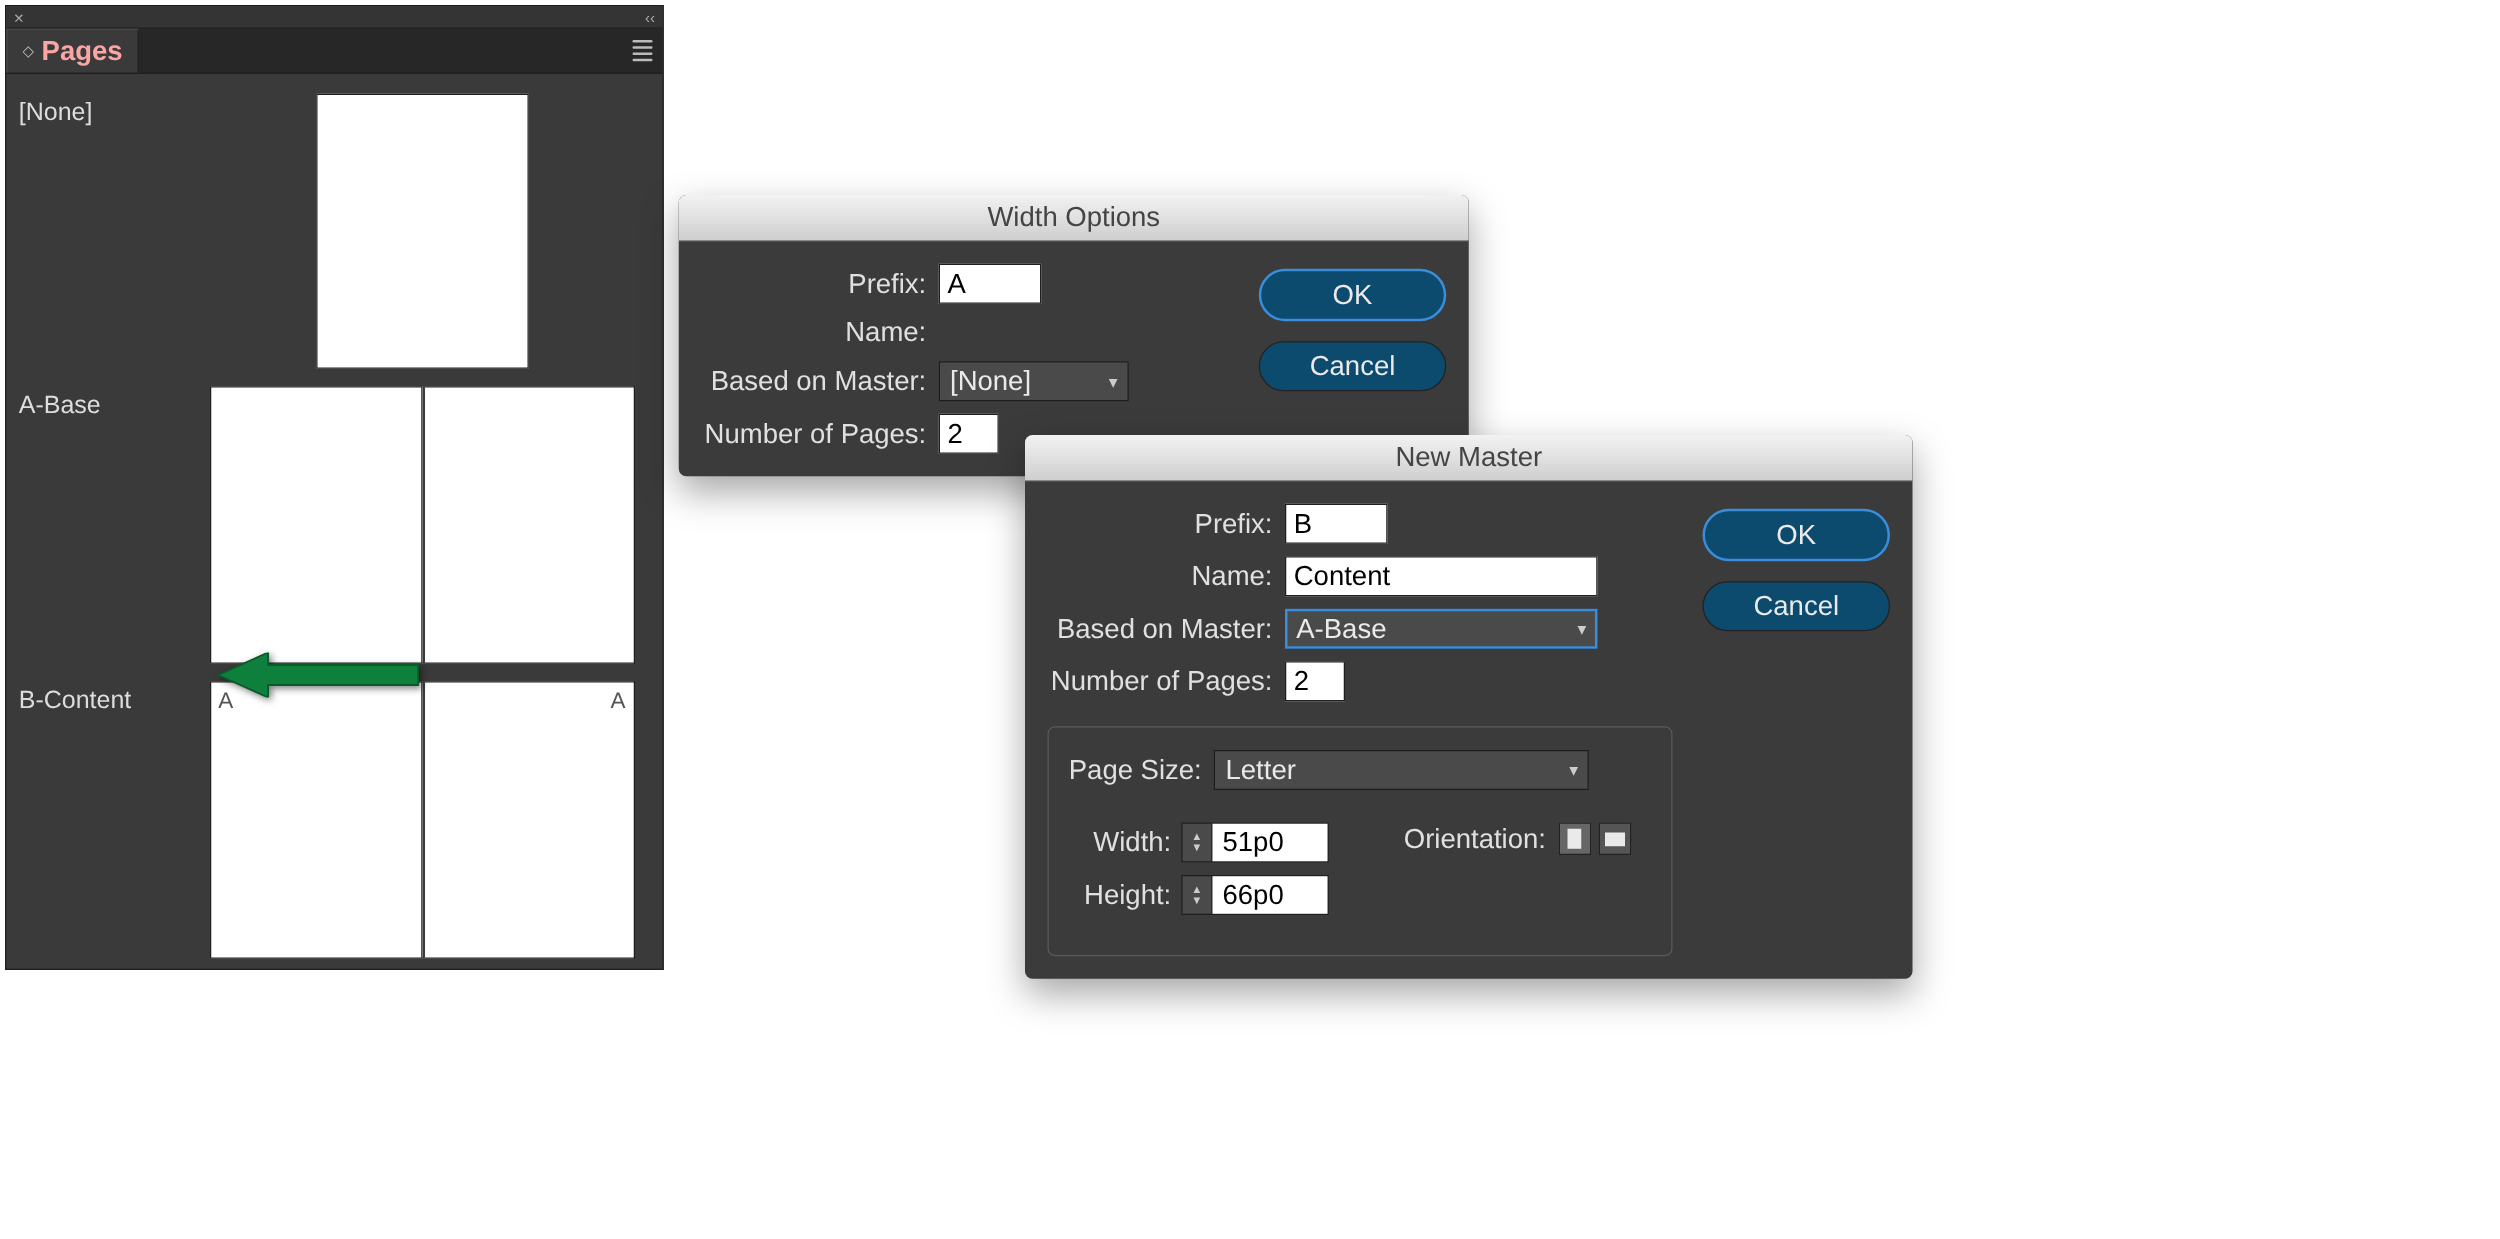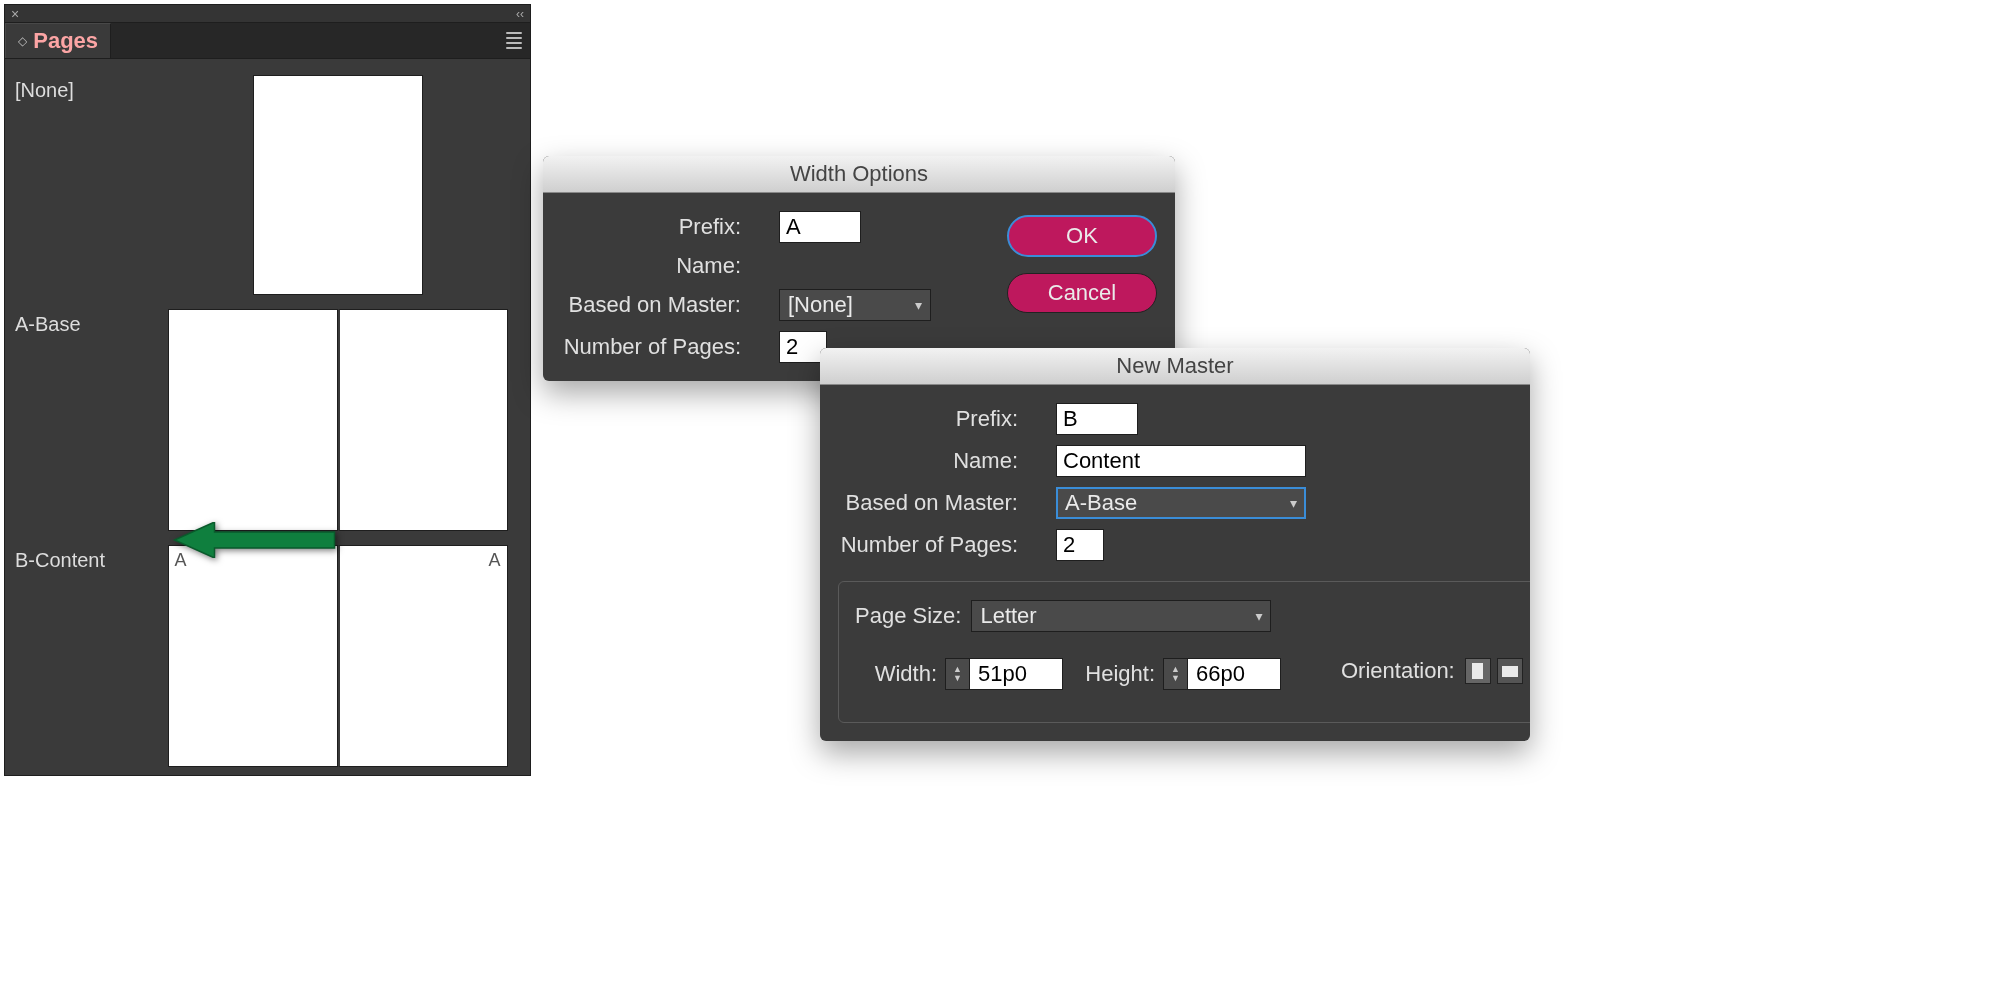--- a/index.html
+++ b/index.html
@@ -59,51 +59,51 @@
   }
   .dialog-titlebar {
     background: linear-gradient(#f2f2f2, #cfcfcf);
     color: #444; text-align: center; font-size: 22px;
     padding: 5px 0; border-bottom: 1px solid #888;
   }
   .dialog-body { display: flex; padding: 18px 18px 18px 18px; gap: 24px; }
   .form-col { display: flex; flex-direction: column; gap: 10px; flex: 1; }
   .btn-col { display: flex; flex-direction: column; gap: 16px; width: 150px; padding-top: 4px; }
 
-  .form-row { display: flex; align-items: center; gap: 28px; }
+  .form-row { display: flex; align-items: center; }
   .form-row label { font-size: 22px; color: #e0e0e0; width: 180px; text-align: right; padding-right: 10px; }
   .text-input {
     background: #fff; color: #000; border: 1px solid #1e1e1e; font-size: 22px;
     padding: 2px 6px; height: 32px;
   }
   .text-input.focused { outline: 2px solid #3a8dd8; outline-offset: -2px; }
   .select {
     display: flex; align-items: center; justify-content: space-between;
     background: #4a4a4a; border: 1px solid #1e1e1e; color: #eaeaea;
     font-size: 22px; padding: 2px 8px; height: 32px; cursor: pointer;
   }
   .select.focused { outline: 2px solid #3a8dd8; outline-offset: -2px; }
   .select .chev { font-size: 14px; color: #ccc; }
 
   .btn {
-    background: #be185d; color: #eaeaea; border: 1px solid #222;
+    background: #0c4a6e; color: #eaeaea; border: 1px solid #222;
     border-radius: 999px; font-size: 22px; padding: 6px 0;
     text-align: center; cursor: pointer;
   }
   .btn.primary { border: 2px solid #3a8dd8; }
 
   .fieldset {
     border: 1px solid #5a5a5a; border-radius: 6px; padding: 18px 16px 32px 16px;
     margin-top: 10px;
   }
   .page-size-row { display: flex; align-items: center; gap: 10px; }
   .page-size-row label { font-size: 22px; color: #e0e0e0; }
 
   .dim-grid { display: flex; gap: 60px; margin-top: 26px; align-items: flex-start; }
-  .dim-col { display: flex; flex-direction: row; gap: 10px; }
+  .dim-col { display: flex; flex-direction: column; gap: 10px; }
   .dim-row { display: flex; align-items: center; }
   .dim-row label { font-size: 22px; color: #e0e0e0; width: 90px; text-align: right; padding-right: 8px; }
 
   .stepper {
     display: flex; border: 1px solid #1e1e1e; background: #4a4a4a; height: 32px;
   }
   .stepper .arrows {
     display: flex; flex-direction: column; justify-content: center; align-items: center;
     width: 24px; border-right: 1px solid #1e1e1e; cursor: pointer;
   }

